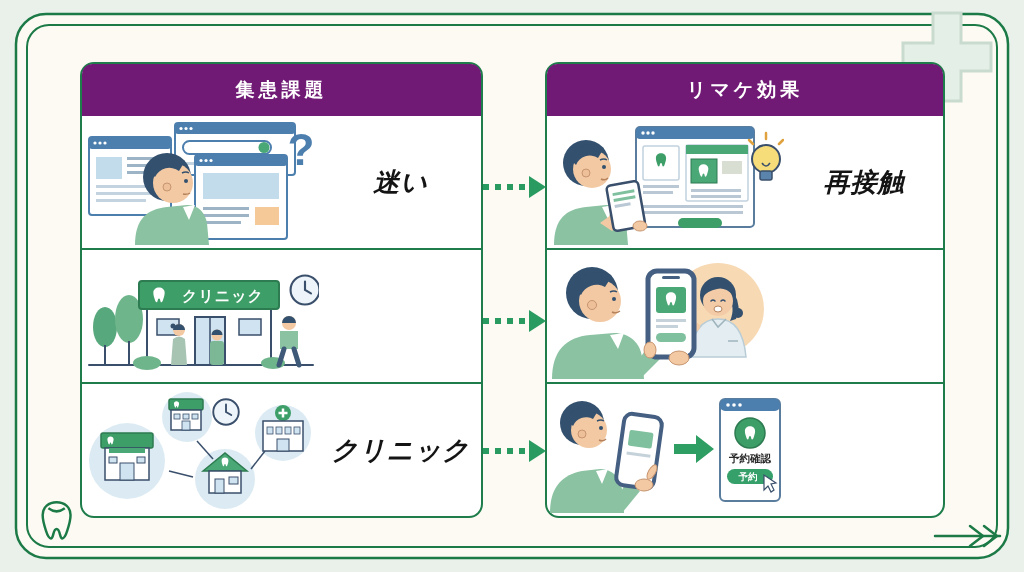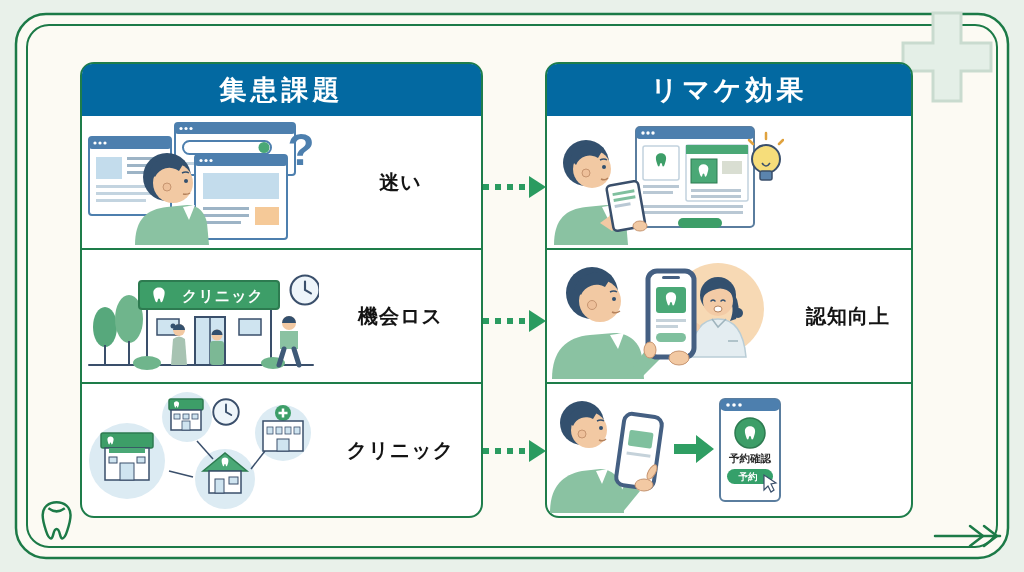--- a/index.html
+++ b/index.html
@@ -8,33 +8,33 @@
     background:#e9f1ea;
     font-family:"Liberation Sans","DejaVu Sans",sans-serif;
   }
   .frame-svg{position:absolute;left:0;top:0;z-index:0;}
   .panel{
     position:absolute;top:62px;height:456px;background:#ffffff;
     border:2.5px solid #1e7d4a;border-radius:14px;z-index:2;
     display:flex;flex-direction:column;box-sizing:border-box;
   }
   .panel-left{left:80px;width:403px;}
-  .panel-right{left:545px;width:368px;}
+  .panel-right{left:545px;width:400px;}
   .panel-header{
-    flex:0 0 52px;background:#0369a1;border-radius:10px 10px 0 0;
+    flex:0 0 52px;background:#701a75;border-radius:10px 10px 0 0;
     display:flex;align-items:center;justify-content:center;
-    color:#ffffff;font-size:27px;font-weight:800;letter-spacing:4px;
+    color:#ffffff;font-size:19px;font-weight:800;letter-spacing:4px;
   }
   .row{flex:1;display:flex;align-items:center;min-height:0;}
   .row + .row{border-top:2px solid #1e7d4a;}
   .illo{flex:0 0 238px;height:100%;display:flex;align-items:center;justify-content:center;}
   .illo svg{width:236px;height:126px;}
   .row-label{
-    flex:1;text-align:center;font-size:20px;font-weight:800;color:#141414;
-    letter-spacing:1px;white-space:nowrap;
+    flex:1;text-align:center;font-size:26px;font-weight:800;color:#141414;
+    letter-spacing:1px;white-space:nowrap;font-style:italic;
   }
   .connector{
     position:absolute;left:483px;width:63px;height:26px;z-index:3;
     display:flex;align-items:center;
   }
   .connector .dots{
     flex:1;height:6px;
     background:repeating-linear-gradient(90deg,#2a9b60 0 6px,transparent 6px 12px);
   }
   .connector .head{
@@ -161,21 +161,20 @@
           <circle cx="134" cy="82" r="5.5" fill="#f2c9a3"></circle>
           <path d="M128.5 82 a5.5 5.5 0 0 1 11 0 Z" fill="#33506e"></path>
           <rect x="127" y="88" width="14" height="24" rx="3" fill="#7cb895"></rect>
           <circle cx="206" cy="70" r="7" fill="#f2c9a3"></circle>
           <path d="M199 70 a7 7 0 0 1 14 0 Z" fill="#33506e"></path>
           <path d="M197 78 h18 v18 h-18 Z" fill="#8ac2a2"></path>
           <path d="M201 96 L196 112 M211 96 L216 112" stroke="#3f5a78" stroke-width="5" stroke-linecap="round"></path>
         </g>
       </svg>
     </div>
-    <div class="row-label">機会ロス</div>
   </div>
 
   <div class="row">
     <div class="illo">
       <svg viewBox="0 0 236 126">
         <circle cx="44" cy="74" r="38" fill="#dcebf3"></circle>
         <circle cx="104" cy="30" r="25" fill="#dcebf3"></circle>
         <circle cx="142" cy="92" r="30" fill="#dcebf3"></circle>
         <circle cx="200" cy="46" r="28" fill="#dcebf3"></circle>
         <g stroke="#3a4f6b" stroke-width="1.5">
@@ -278,20 +277,21 @@
         </g>
         <g transform="rotate(-10 78 88)">
           <rect x="62" y="64" width="32" height="46" rx="4" fill="#ffffff" stroke="#3a4f6b" stroke-width="2.5"></rect>
           <rect x="67" y="72" width="22" height="3" fill="#7fc09e"></rect>
           <rect x="67" y="78" width="22" height="3" fill="#7fc09e"></rect>
           <rect x="67" y="84" width="16" height="3" fill="#b9c8d4"></rect>
         </g>
         <ellipse cx="92" cy="107" rx="7" ry="5" fill="#f2c9a3" stroke="#c79570" stroke-width="1"></ellipse>
       </svg>
     </div>
+    <div class="row-label">再接触</div>
   </div>
 
   <div class="row">
     <div class="illo">
       <svg viewBox="0 0 236 126">
         <circle cx="170" cy="56" r="46" fill="#f7d9b4"></circle>
         <g>
           <circle cx="170" cy="42" r="18" fill="#33506e"></circle>
           <circle cx="190" cy="60" r="5" fill="#33506e"></circle>
           <path d="M186 40 q8 14 2 26 l-6 2 q6 -14 -2 -24 Z" fill="#33506e"></path>
@@ -323,21 +323,20 @@
           <rect x="108" y="34" width="30" height="26" rx="3" fill="#4aa876"></rect>
           <use href="#tooth" x="114" y="37" width="18" height="18" fill="#ffffff"></use>
           <rect x="108" y="66" width="30" height="3" fill="#c5d2da"></rect>
           <rect x="108" y="72" width="22" height="3" fill="#c5d2da"></rect>
           <rect x="108" y="80" width="30" height="9" rx="4.5" fill="#7fc09e"></rect>
           <ellipse cx="102" cy="97" rx="6" ry="8" fill="#f2c9a3" stroke="#c79570" stroke-width="1"></ellipse>
           <ellipse cx="131" cy="105" rx="10" ry="7" fill="#f2c9a3" stroke="#c79570" stroke-width="1"></ellipse>
         </g>
       </svg>
     </div>
-    <div class="row-label">認知向上</div>
   </div>
 
   <div class="row">
     <div class="illo">
       <svg viewBox="0 0 236 126">
         <g>
           <circle cx="34" cy="36" r="22" fill="#33506e"></circle>
           <circle cx="41" cy="43" r="18" fill="#f2c9a3"></circle>
           <path d="M19 33 a22 22 0 0 1 32 -11 l-6 10 a14 14 0 0 0 -20 7 Z" fill="#33506e"></path>
           <circle cx="34" cy="47" r="4" fill="#eec09a" stroke="#c79570" stroke-width="1"></circle>

